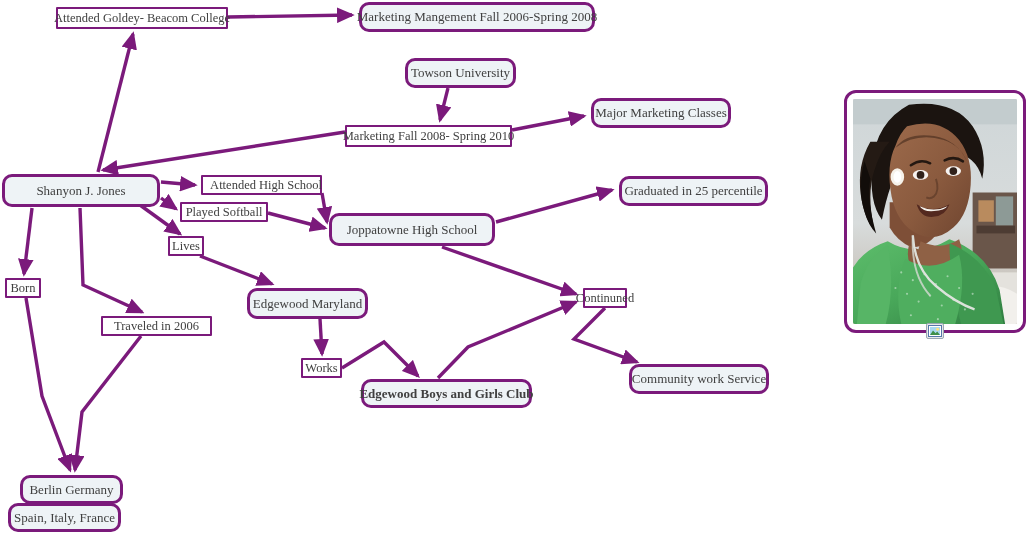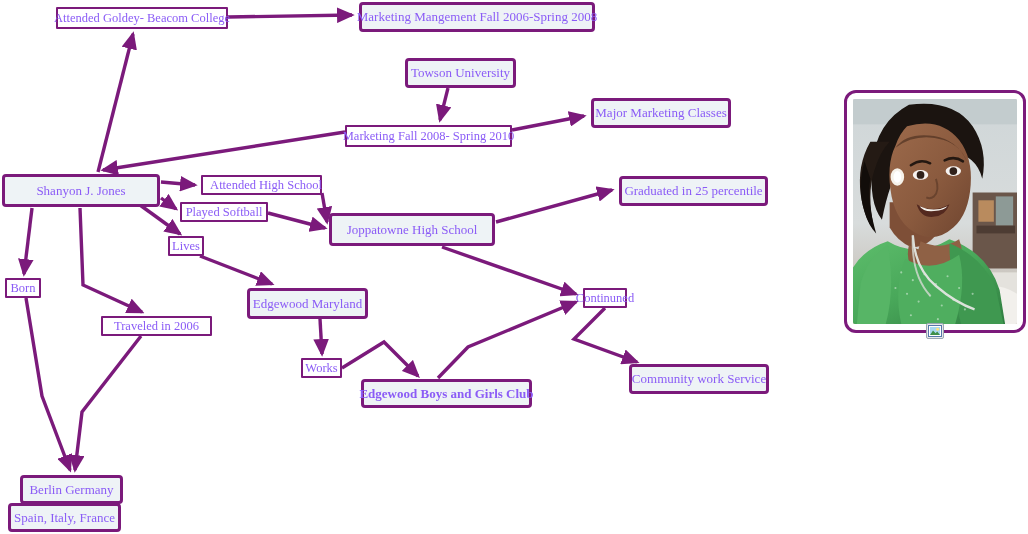--- a/index.html
+++ b/index.html
@@ -28,28 +28,28 @@
     height: 534px;
     pointer-events: none;
   }
   .node {
     position: absolute;
     box-sizing: border-box;
     display: flex;
     align-items: center;
     justify-content: center;
     white-space: nowrap;
-    color: #8b5cf6;
+    color: #404040;
     z-index: 5;
   }
   
   .node.rounded {
     background: #eef3f6;
     border: 3px solid #7b1a7b;
-    border-radius: 4px;
+    border-radius: 10px;
     font-size: 13px;
     padding: 0 10px;
     box-shadow: 0 0 0 0 transparent;
   }
   
   .node.label {
     background: #ffffff;
     border: 2.5px solid #7b1a7b;
     border-radius: 1px;
     font-size: 12.5px;

